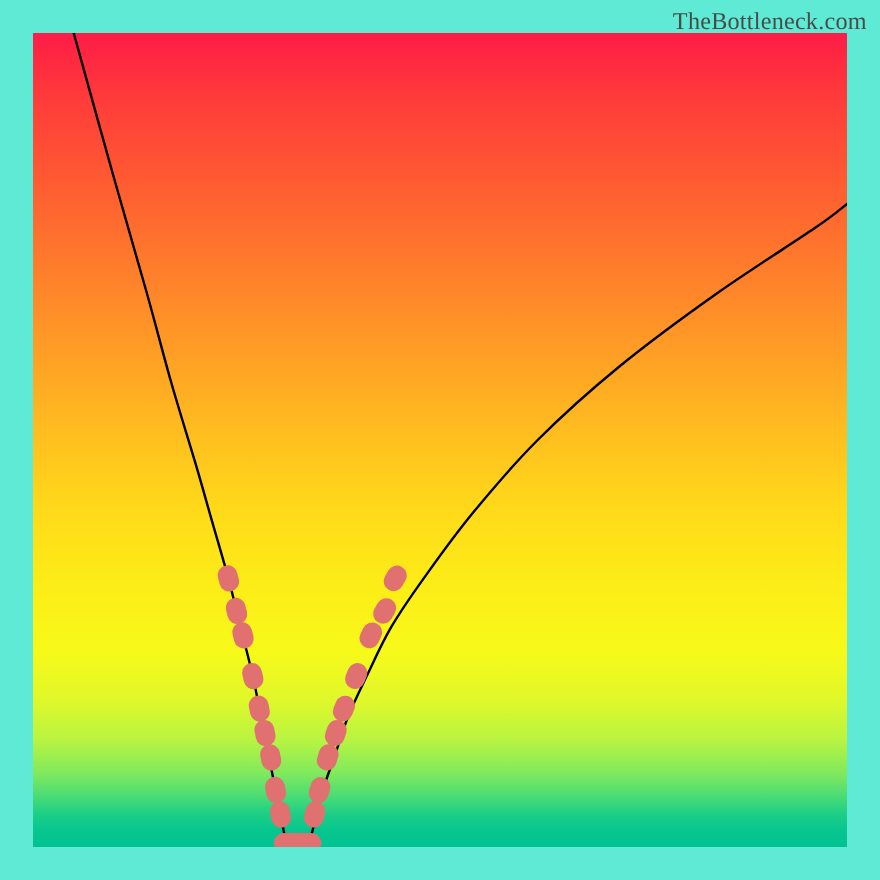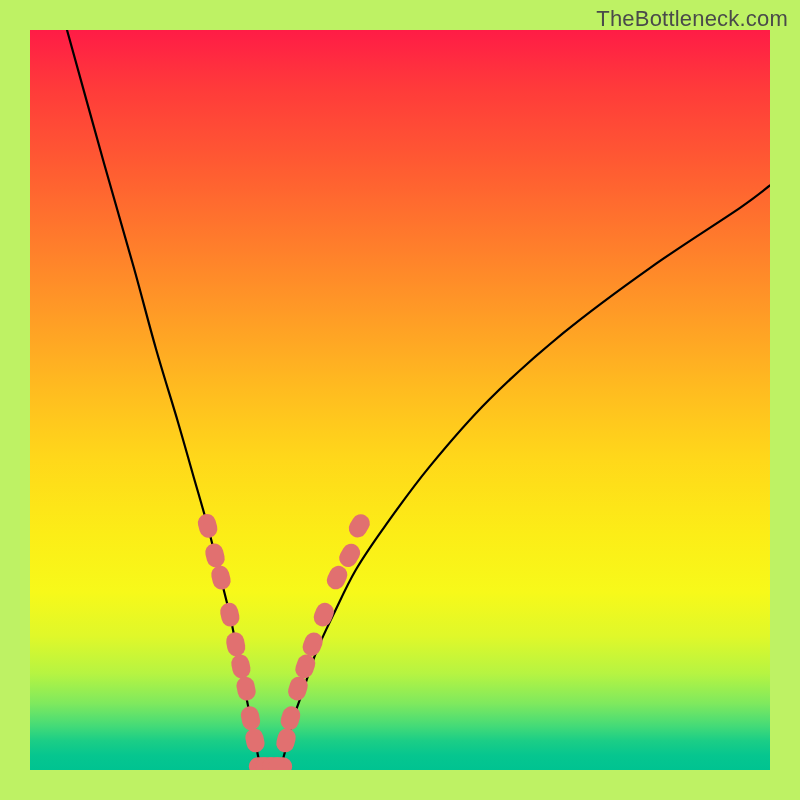--- a/index.html
+++ b/index.html
@@ -10,21 +10,22 @@
     overflow: hidden;
     background: #000;
     font-family: Arial, Helvetica, sans-serif;
   }
   .frame {
     position: absolute;
     left: 0;
     top: 0;
     width: 800px;
     height: 800px;
-    background: #bef264;
+    background: #5eead4;
+    font-family: Liberation Serif, serif;
   }
   .plot {
     position: absolute;
     left: 30px;
     top: 30px;
     width: 740px;
     height: 740px;
     
     background: linear-gradient(
       to bottom,

